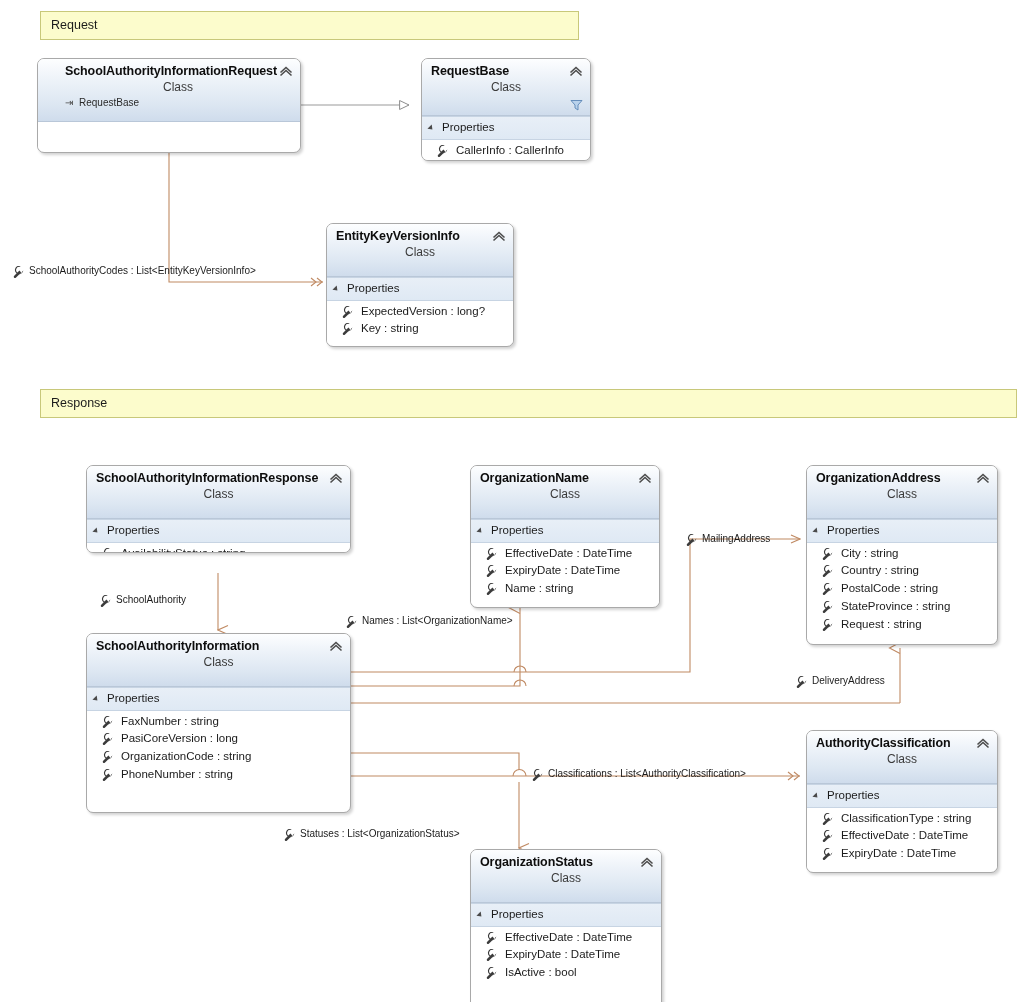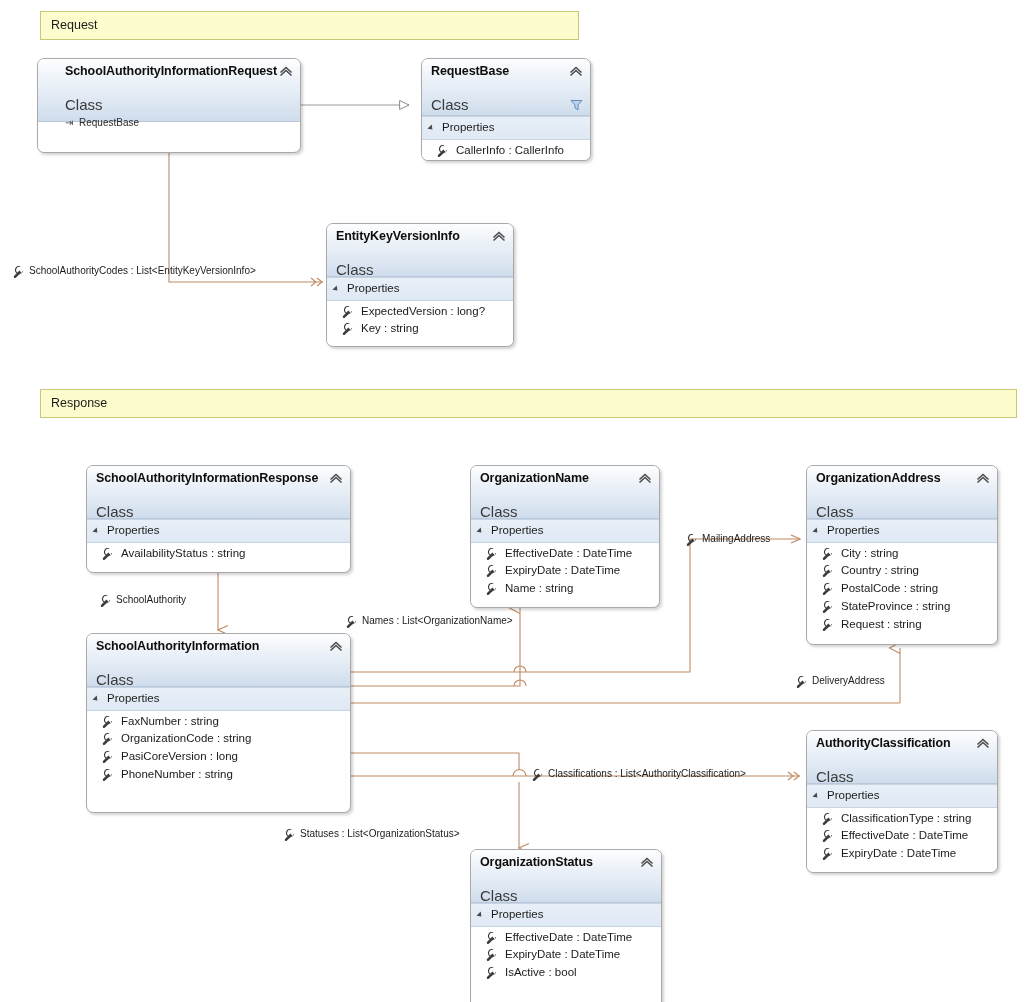--- a/index.html
+++ b/index.html
@@ -61,24 +61,25 @@
   }
   .cls-title {
     font-size: 12.5px;
     font-weight: bold;
     color: #0d0d0d;
     line-height: 1.1;
     letter-spacing: -0.1px;
     padding-right: 20px;
   }
   .cls-kind {
-    font-size: 15px;
+    font-size: 12px;
     color: #3a3a3a;
     line-height: 1.25;
-    margin-top: 17px;
+    margin-top: 1px;
+    text-align: center;
   }
   .cls-base {
     font-size: 10px;
     color: #2a2a2a;
     line-height: 1.4;
     margin-top: 1px;
     padding-left: 14px;
     position: relative;
   }
   .cls-base .arrowglyph {
@@ -300,21 +301,21 @@
       <div class="member">
         <svg class="wrench" viewBox="0 0 12 12">
           <path d="M8.2,0.8 a3.3,3.3 0 1 0 2.3,4.4 L11.3,4.4 a4.2,4.2 0 1 1 -3,-4.5 Z" fill="#3b3b3b"></path>
           <path d="M7.4,4.6 L2.0,10.0 a1.3,1.3 0 0 0 1.8,1.8 L9.2,6.4 Z" fill="#3b3b3b"></path>
         </svg>
         <span>Key : string</span>
       </div>
     </div>
   </div>
 
-  <div class="cls" style="left:86px; top:465px; width:265px; height:108px;">
+  <div class="cls" style="left:86px; top:465px; width:265px; height:88px;">
     <div class="cls-head" style="height:53px;">
       <div class="cls-title">SchoolAuthorityInformationResponse</div>
       <div class="cls-kind">Class</div>
       <svg class="chev" viewBox="0 0 14 12">
         <path d="M1.5,7.5 L7,2.5 L12.5,7.5" fill="none" stroke="#4d4d4d" stroke-width="1.6"></path>
         <path d="M1.5,10.5 L7,5.5 L12.5,10.5" fill="none" stroke="#4d4d4d" stroke-width="1.6"></path>
       </svg>
     </div>
     <div class="section-band">
       <span class="tri"></span>
@@ -440,28 +441,28 @@
           <path d="M8.2,0.8 a3.3,3.3 0 1 0 2.3,4.4 L11.3,4.4 a4.2,4.2 0 1 1 -3,-4.5 Z" fill="#3b3b3b"></path>
           <path d="M7.4,4.6 L2.0,10.0 a1.3,1.3 0 0 0 1.8,1.8 L9.2,6.4 Z" fill="#3b3b3b"></path>
         </svg>
         <span>FaxNumber : string</span>
       </div>
       <div class="member">
         <svg class="wrench" viewBox="0 0 12 12">
           <path d="M8.2,0.8 a3.3,3.3 0 1 0 2.3,4.4 L11.3,4.4 a4.2,4.2 0 1 1 -3,-4.5 Z" fill="#3b3b3b"></path>
           <path d="M7.4,4.6 L2.0,10.0 a1.3,1.3 0 0 0 1.8,1.8 L9.2,6.4 Z" fill="#3b3b3b"></path>
         </svg>
+        <span>PasiCoreVersion : long</span>
+      </div>
+      <div class="member">
+        <svg class="wrench" viewBox="0 0 12 12">
+          <path d="M8.2,0.8 a3.3,3.3 0 1 0 2.3,4.4 L11.3,4.4 a4.2,4.2 0 1 1 -3,-4.5 Z" fill="#3b3b3b"></path>
+          <path d="M7.4,4.6 L2.0,10.0 a1.3,1.3 0 0 0 1.8,1.8 L9.2,6.4 Z" fill="#3b3b3b"></path>
+        </svg>
         <span>OrganizationCode : string</span>
-      </div>
-      <div class="member">
-        <svg class="wrench" viewBox="0 0 12 12">
-          <path d="M8.2,0.8 a3.3,3.3 0 1 0 2.3,4.4 L11.3,4.4 a4.2,4.2 0 1 1 -3,-4.5 Z" fill="#3b3b3b"></path>
-          <path d="M7.4,4.6 L2.0,10.0 a1.3,1.3 0 0 0 1.8,1.8 L9.2,6.4 Z" fill="#3b3b3b"></path>
-        </svg>
-        <span>PasiCoreVersion : long</span>
       </div>
       <div class="member">
         <svg class="wrench" viewBox="0 0 12 12">
           <path d="M8.2,0.8 a3.3,3.3 0 1 0 2.3,4.4 L11.3,4.4 a4.2,4.2 0 1 1 -3,-4.5 Z" fill="#3b3b3b"></path>
           <path d="M7.4,4.6 L2.0,10.0 a1.3,1.3 0 0 0 1.8,1.8 L9.2,6.4 Z" fill="#3b3b3b"></path>
         </svg>
         <span>PhoneNumber : string</span>
       </div>
     </div>
   </div>

